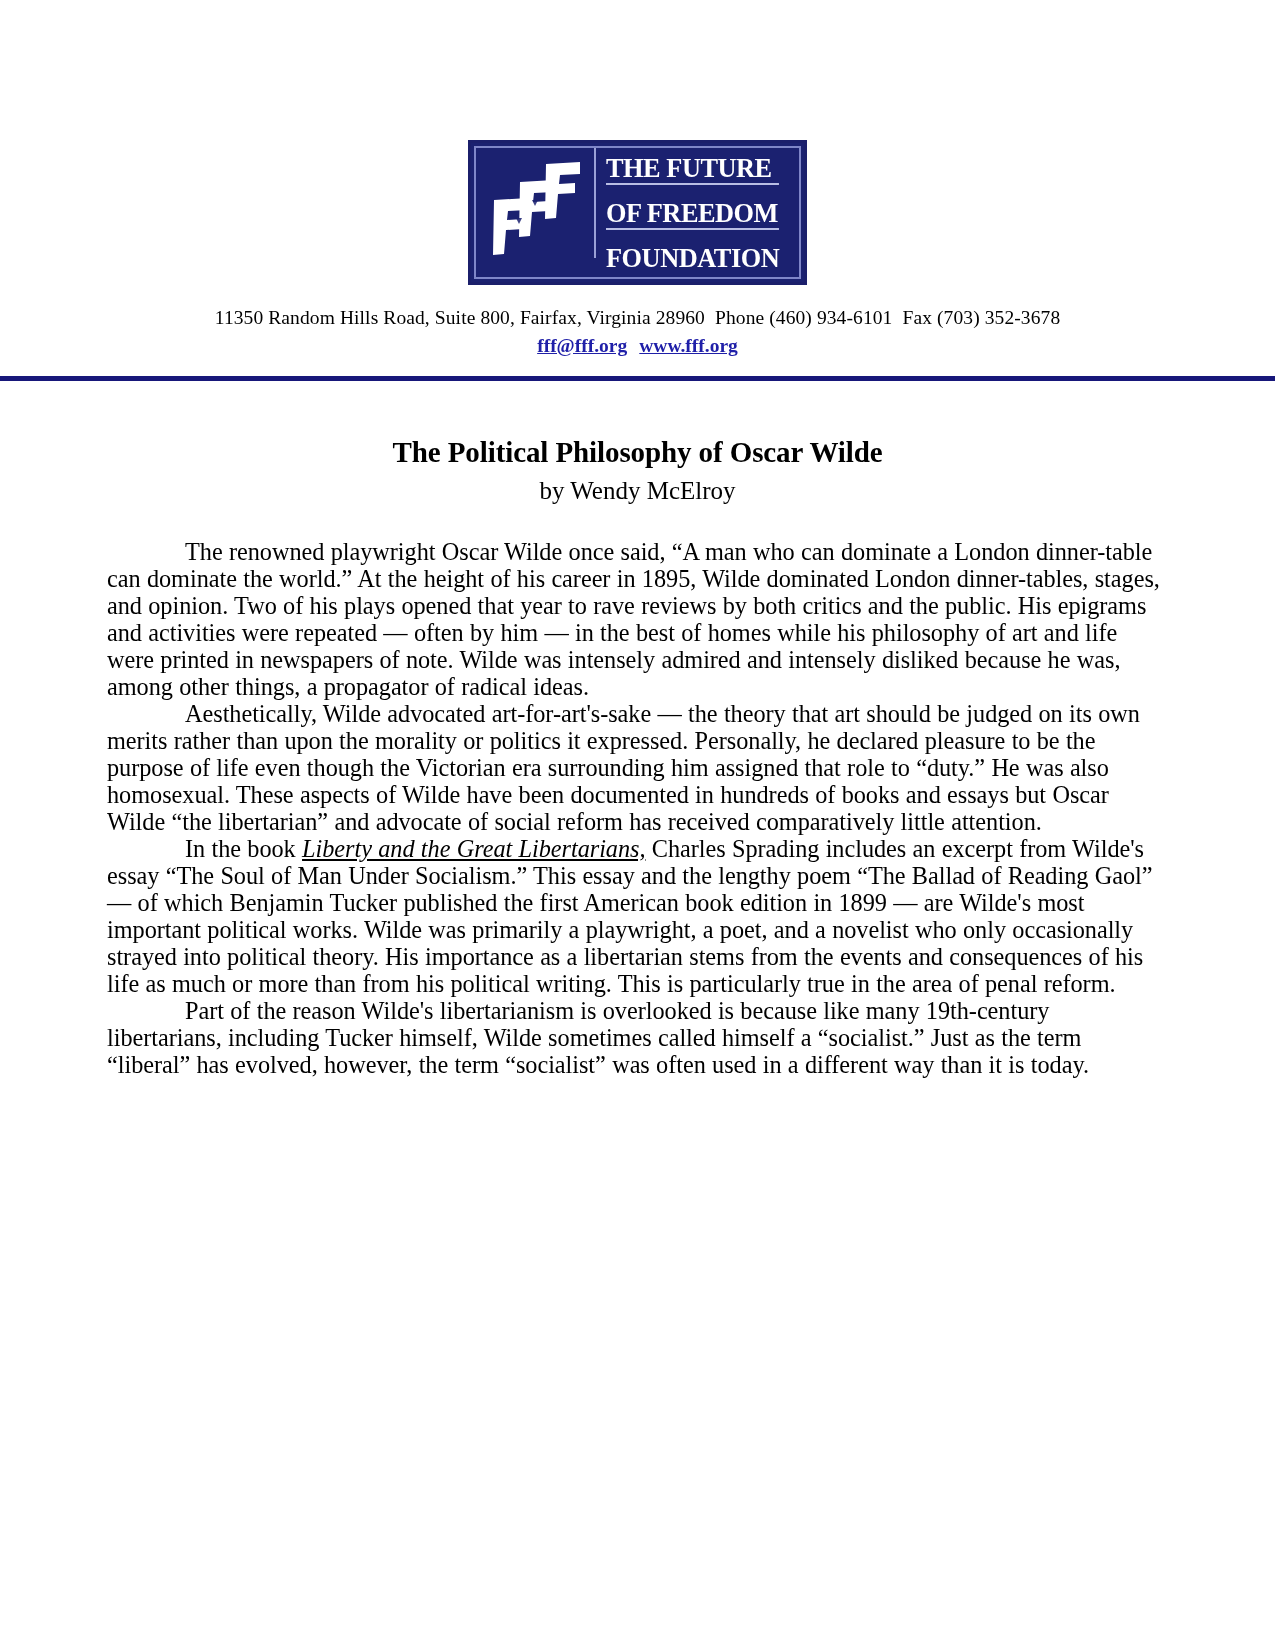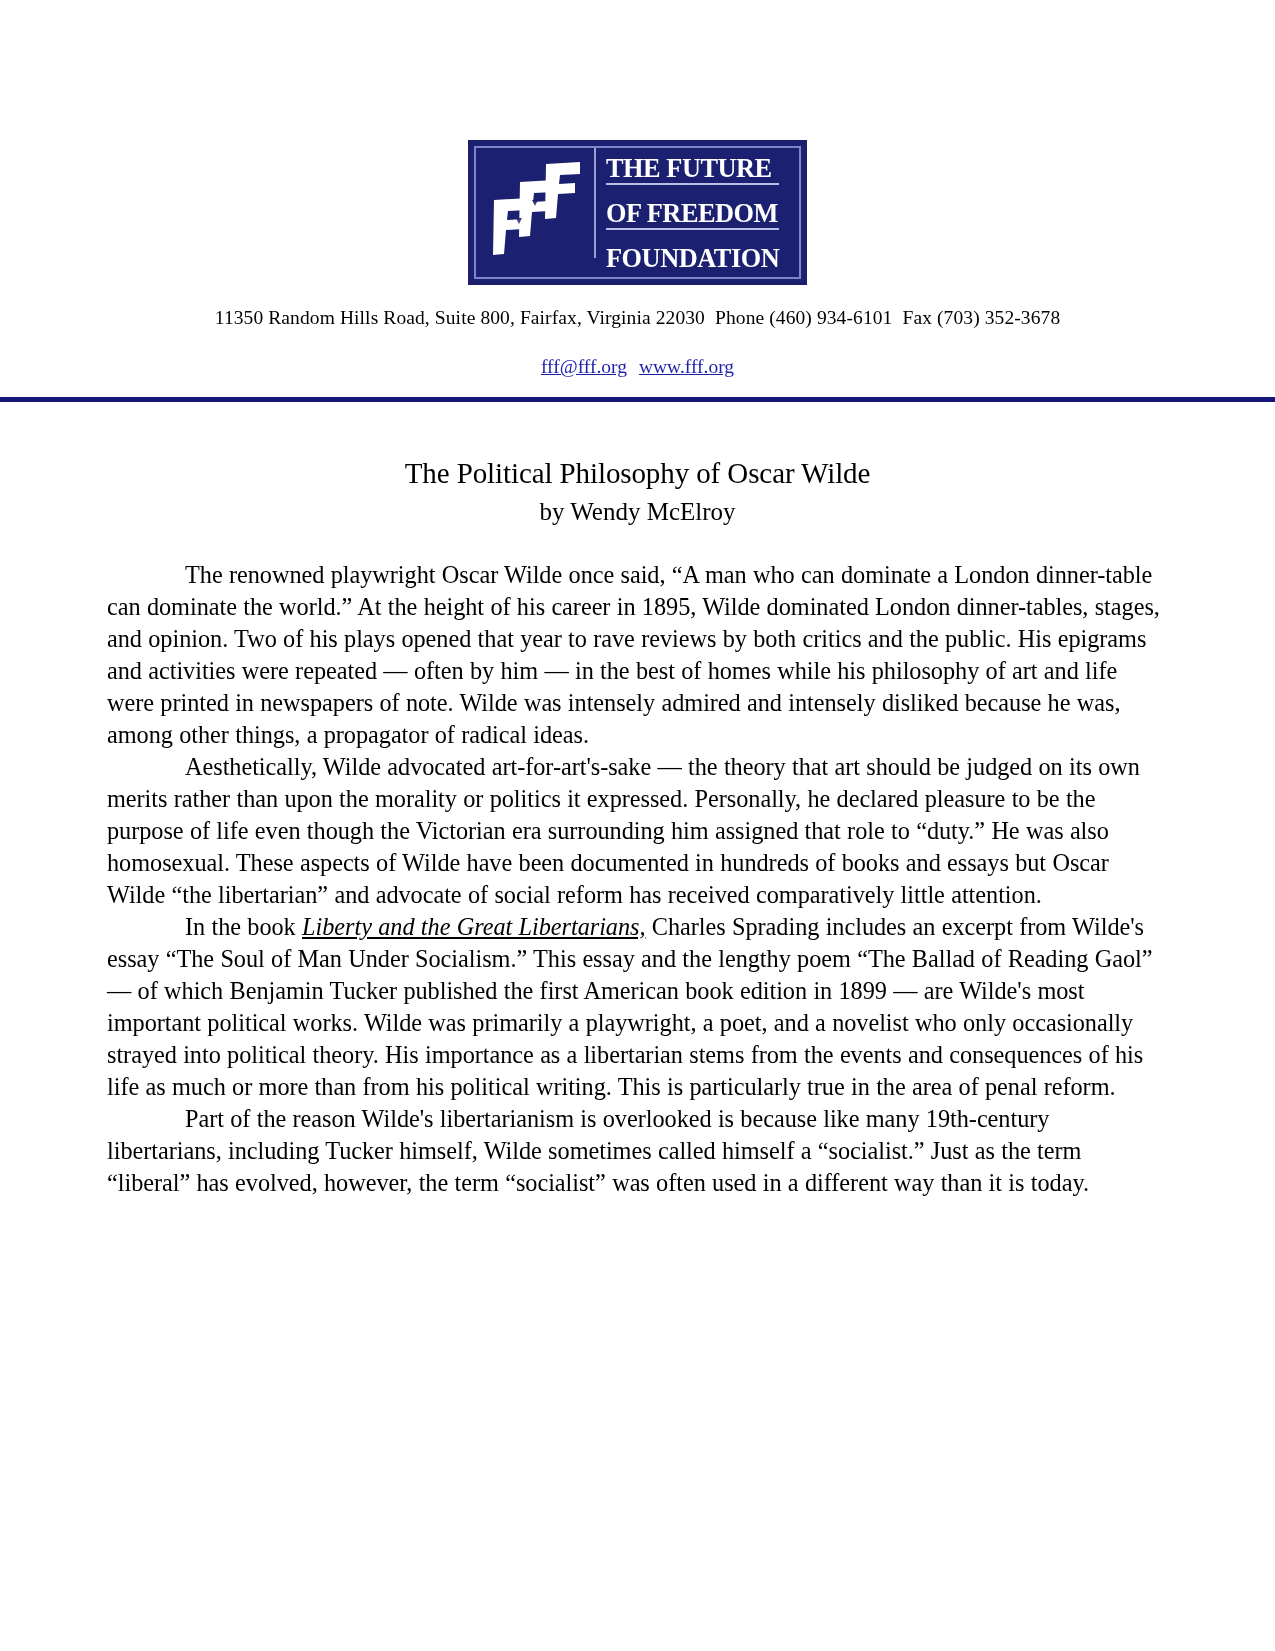--- a/index.html
+++ b/index.html
@@ -76,23 +76,24 @@
   .address-line {
     margin-top: 20px;
     font-size: 19.5px;
     line-height: 26px;
     color: #000000;
     letter-spacing: 0.1px;
   }
   .addr-gap { display:inline-block; width: 10px; }
 
   .contact-line {
-    margin-top: 23px;
+    margin-top: 2px;
     font-size: 19.5px;
     line-height: 26px;
+    font-weight: bold;
   }
   .contact-line a {
     color: #1f1fa8;
     text-decoration: underline;
   }
   .contact-gap { display:inline-block; width: 12px; }
 
   .rule {
     margin-top: 17px;
     width: 100%;
@@ -103,39 +104,39 @@
   
   .article {
     padding: 0 107px 0 107px;
     box-sizing: border-box;
   }
 
   .title {
     margin-top: 52px;
     text-align: center;
     font-size: 29px;
-    font-weight: normal;
+    font-weight: bold;
     line-height: 38px;
     letter-spacing: -0.1px;
   }
   .byline {
     text-align: center;
     font-size: 25px;
     font-weight: normal;
     line-height: 34px;
     margin-top: 3px;
   }
 
   .body {
     margin-top: 30px;
   }
   .body p {
     margin: 0;
     font-size: 24.3px;
-    line-height: 32px;
+    line-height: 27px;
     text-indent: 78px;
     text-align: left;
     letter-spacing: -0.05px;
     word-spacing: 0.3px;
   }
   .body p em { font-style: italic; text-decoration: underline; }
 </style>
 </head>
 <body>
 
@@ -167,21 +168,21 @@
         <div class="logo-words">
           <div class="logo-line">THE FUTURE</div>
           <div class="logo-line">OF FREEDOM</div>
           <div class="logo-line">FOUNDATION</div>
         </div>
 
       </div>
     </div>
 
     <div class="address-line">
-      <span>11350 Random Hills Road, Suite 800, Fairfax, Virginia 22030</span><span class="addr-gap"></span><span>Phone (460) 934-6101</span><span class="addr-gap"></span><span>Fax (703) 352-3678</span>
+      <span>11350 Random Hills Road, Suite 800, Fairfax, Virginia 28960</span><span class="addr-gap"></span><span>Phone (460) 934-6101</span><span class="addr-gap"></span><span>Fax (703) 352-3678</span>
     </div>
 
     <div class="contact-line">
       <a href="#">fff@fff.org</a><span class="contact-gap"></span><a href="#">www.fff.org</a>
     </div>
 
     <div class="rule"></div>
   </div>
 
   <div class="article">

